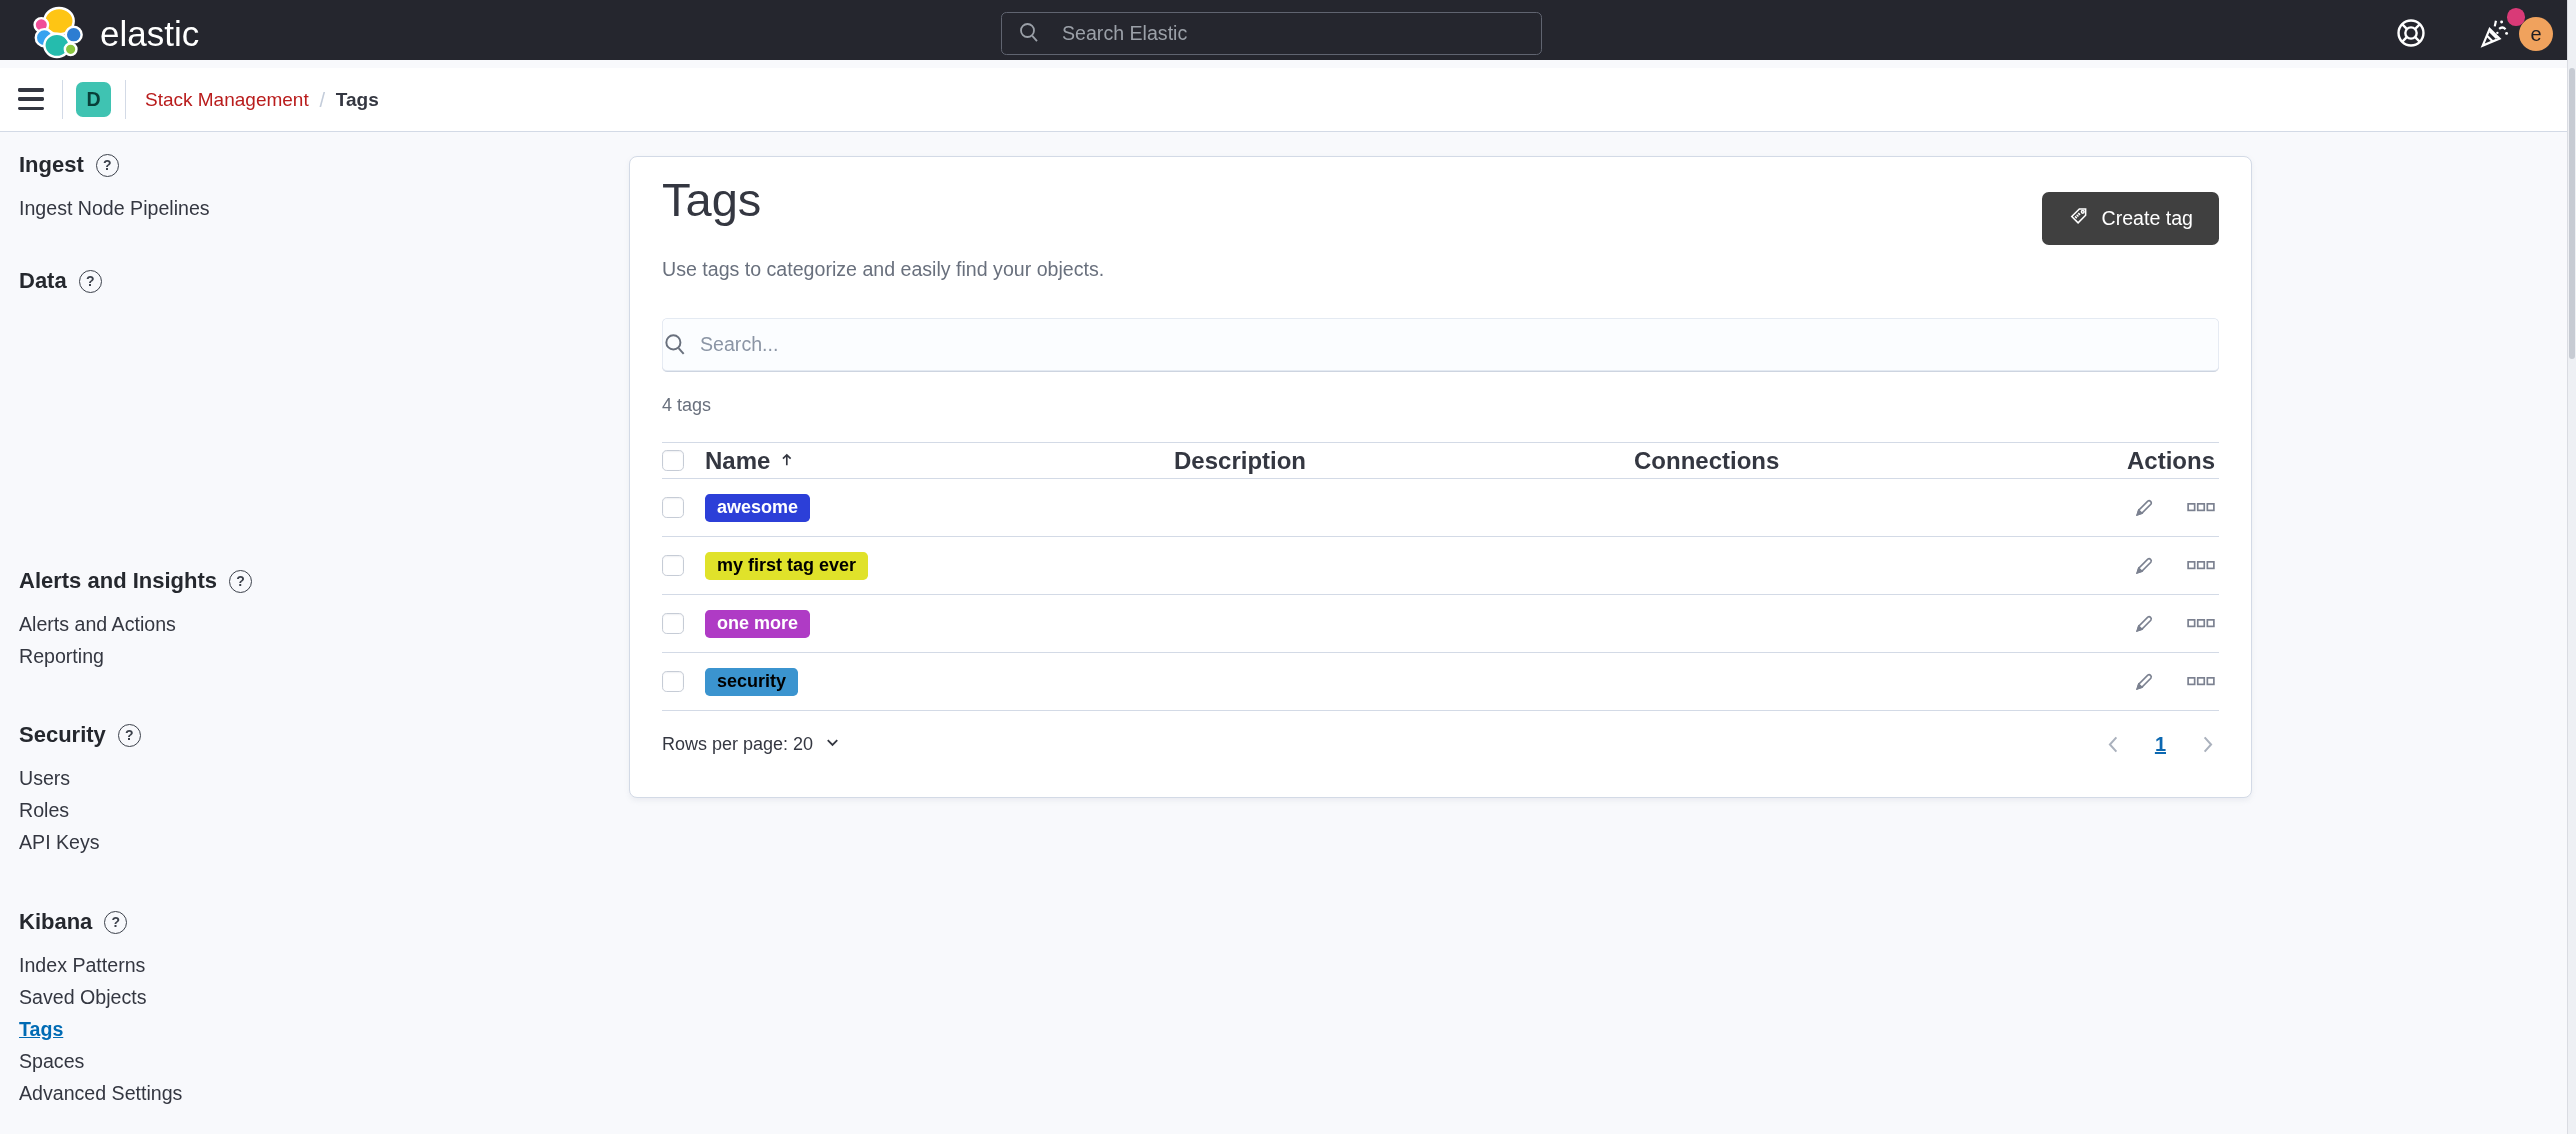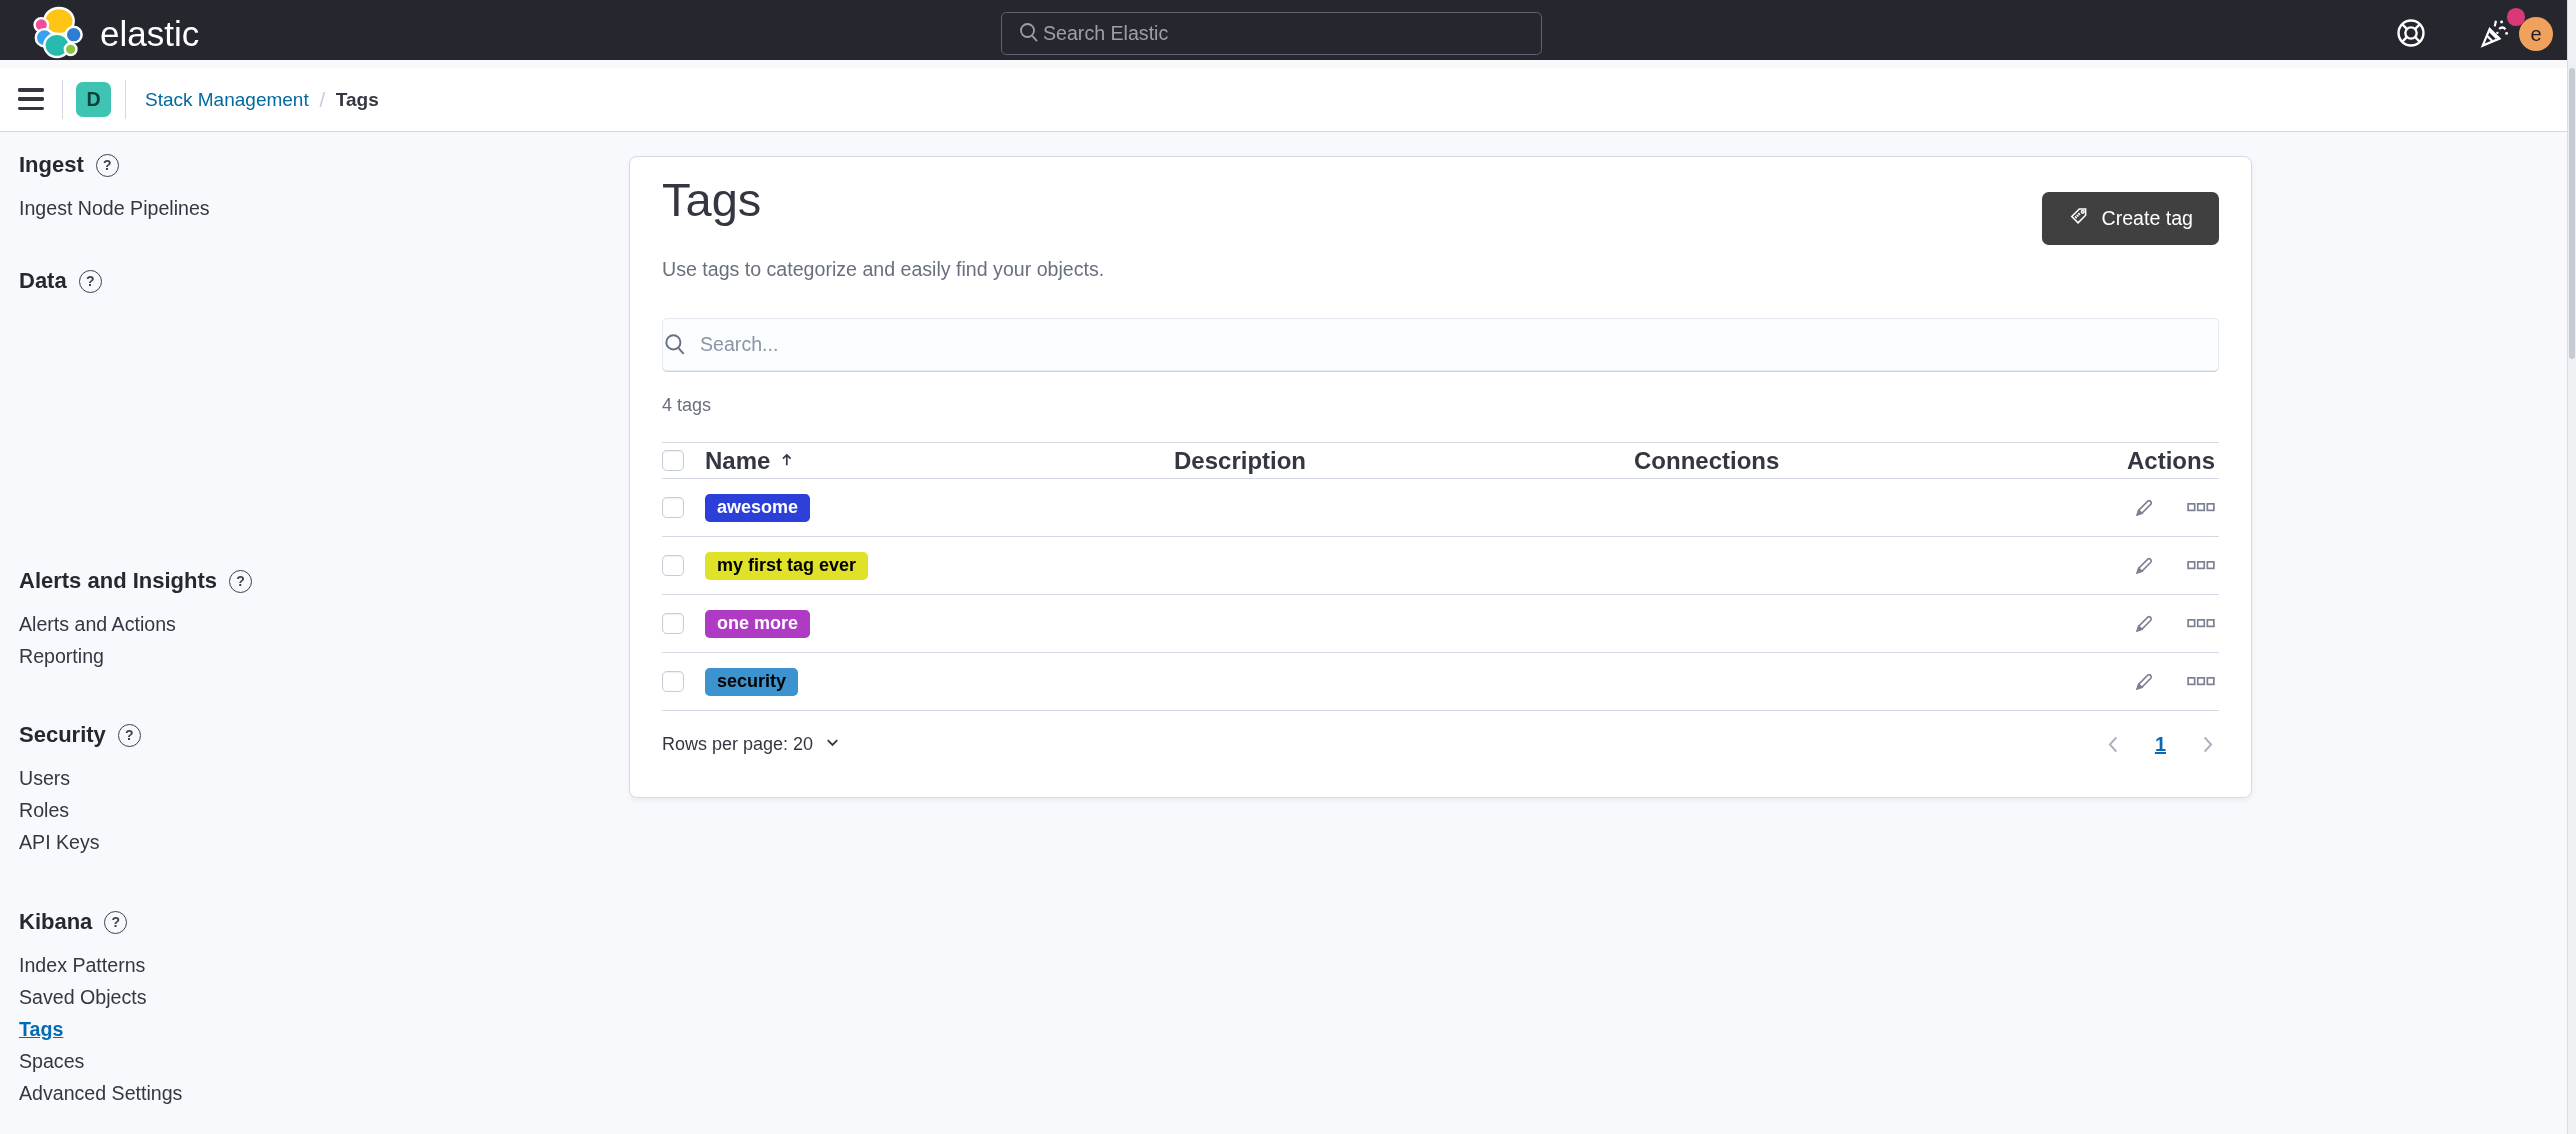--- a/index.html
+++ b/index.html
@@ -3,37 +3,37 @@
 <meta charset="utf-8">
 <style>
   * { margin:0; padding:0; box-sizing:border-box; }
   html,body { width:2576px; height:1135px; overflow:hidden; }
   body { font-family:"Liberation Sans", sans-serif; background:#f8f9fc; position:relative; color:#343741; }
 
   
   .top-header { position:absolute; left:0; top:0; width:2576px; height:60px; background:#25262e; }
   .logo { position:absolute; left:30px; top:5.4px; display:flex; align-items:center; gap:15px; }
   .logo-text { color:#ffffff; font-size:35px; font-weight:400; letter-spacing:0px; }
-  .hdr-search { position:absolute; left:1001px; top:11.5px; width:541px; height:43px; border:0.7px solid #606470; border-radius:5.4px; display:flex; align-items:center; padding:0 15px; gap:2px; }
+  .hdr-search { position:absolute; left:1001px; top:11.5px; width:541px; height:43px; border:0.7px solid #606470; border-radius:5.4px; display:flex; align-items:center; padding:0 15px; gap:21px; }
   .hdr-search input { flex:1; background:transparent; border:none; outline:none; color:#e8e9ec; font-size:19.6px; font-family:inherit; }
   .hdr-search input::placeholder { color:#9ba0a8; }
   .hdr-icon-btn { position:absolute; top:16px; width:35px; height:35px; display:flex; align-items:center; justify-content:center; }
   .help-btn { left:2393px; }
   .news-btn { left:2478px; }
   .notif-dot { position:absolute; left:2507px; top:8px; width:17.6px; height:17.6px; border-radius:50%; background:#d93a77; }
   .avatar { position:absolute; left:2519px; top:17px; width:34px; height:34px; border-radius:50%; background:#f0a25d; color:#1c1d22; display:flex; align-items:center; justify-content:center; font-size:20px; }
 
   
   .nav-bar { position:absolute; left:0; top:68px; width:2576px; height:64px; background:#ffffff; border-bottom:0.7px solid #d3dae6; }
   .hamburger { position:absolute; left:18px; top:17.6px; width:26px; height:27px; display:flex; flex-direction:column; justify-content:space-between; padding:2.7px 0; cursor:pointer; }
   .hamburger span { display:block; height:3.4px; background:#343741; border-radius:1.4px; }
   .vdiv { position:absolute; top:12px; width:0.7px; height:39px; background:#d3dae6; }
   .space-badge { position:absolute; left:76px; top:14px; width:35px; height:35px; border-radius:6.8px; background:#3fc3b2; color:#083f39; display:flex; align-items:center; justify-content:center; font-size:19.6px; font-weight:600; cursor:pointer; }
   .breadcrumb { position:absolute; left:145px; top:0; height:64px; display:flex; align-items:center; font-size:19px; }
-  .crumb-prev { color:#0369a1; cursor:pointer; }
+  .crumb-prev { color:#b91c1c; cursor:pointer; }
   .crumb-sep { color:#c3ccda; margin:0 10.8px; font-size:20px; }
   .crumb-cur { color:#343741; font-weight:600; }
 
   
   .side-sec { position:absolute; left:19px; }
   .sec-title { display:flex; align-items:center; gap:12px; font-size:22px; font-weight:700; color:#25282e; }
   .q-icon { width:23px; height:23px; border:1.4px solid #3c414b; border-radius:50%; color:#3c414b; font-size:14px; font-weight:700; display:flex; align-items:center; justify-content:center; cursor:pointer; }
   .sec-items { margin-top:13.5px; }
   .side-item { font-size:19.6px; line-height:32px; color:#343741; cursor:pointer; white-space:nowrap; }
   .side-item.active { color:#006bb4; font-weight:700; text-decoration:underline; }

